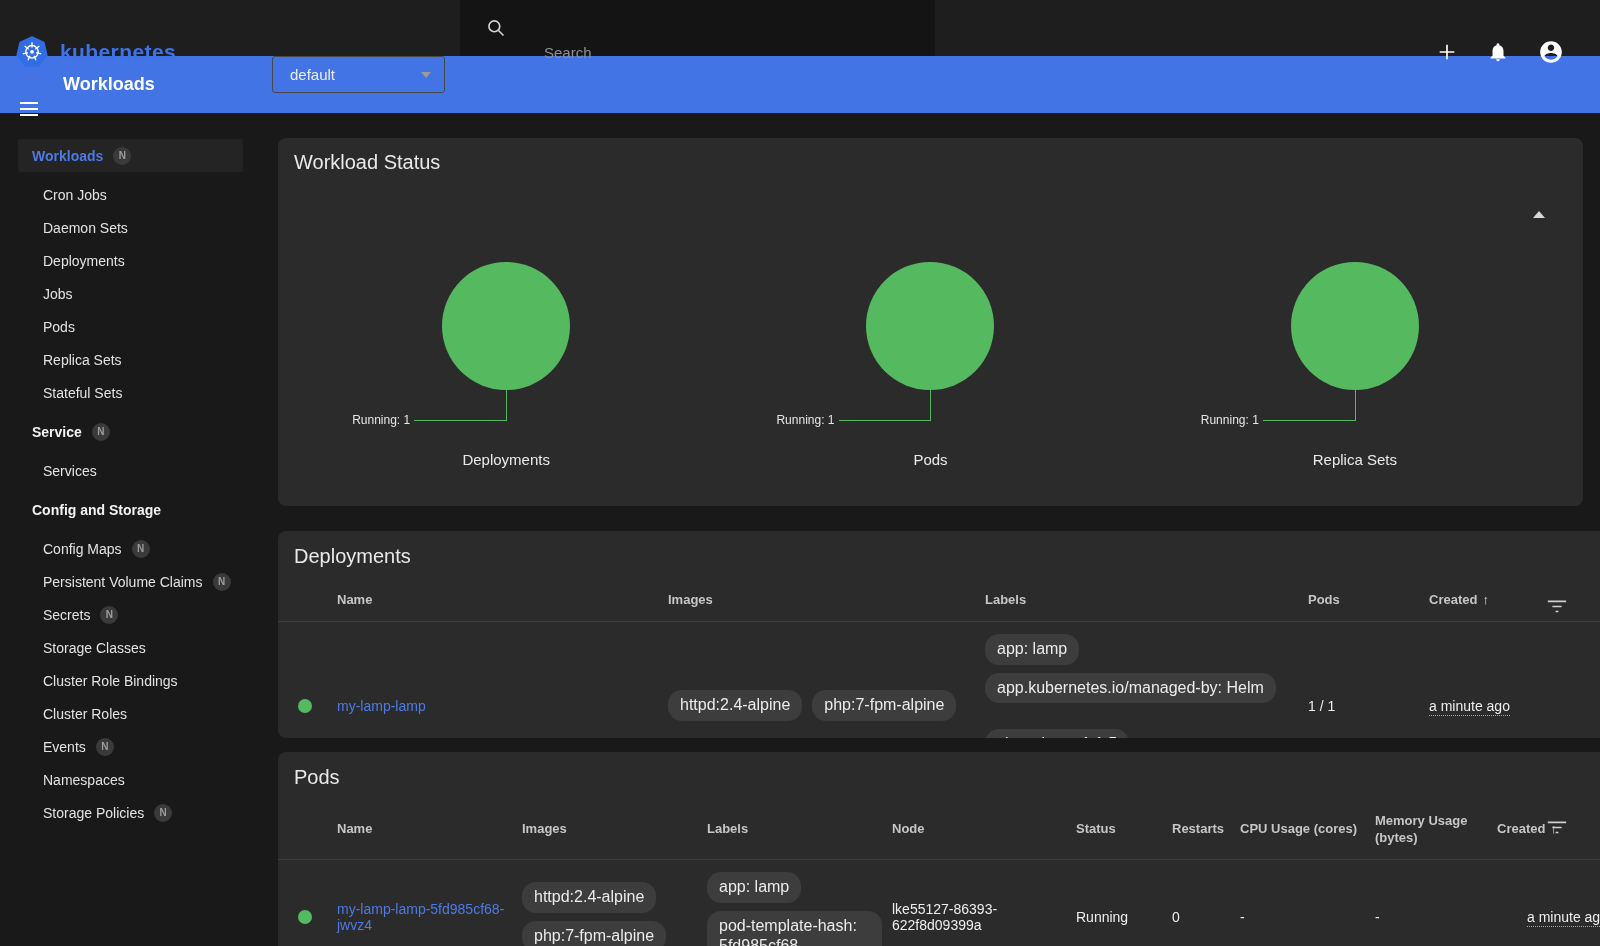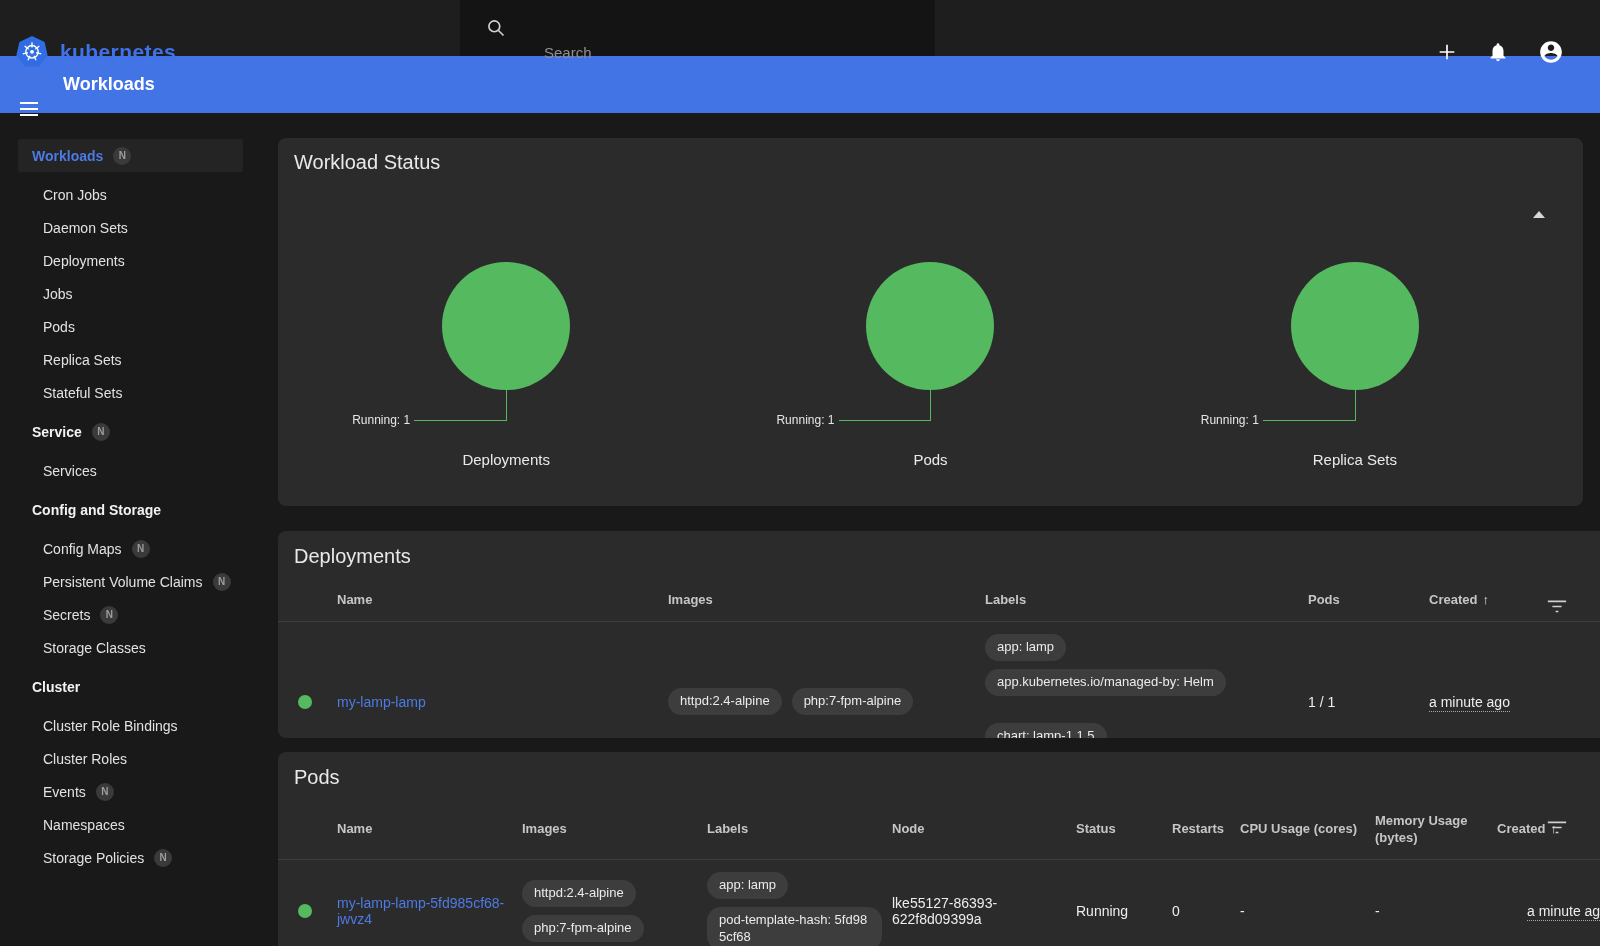--- a/index.html
+++ b/index.html
@@ -100,21 +100,21 @@
   th{
     text-align:left;font-size:13px;font-weight:bold;color:var(--text-dim);
     padding:8px 10px 12px 0;border-bottom:1px solid var(--divider);vertical-align:middle;line-height:1.3;
   }
   td{font-size:14px;color:#ededed;vertical-align:middle;padding:12px 10px 12px 0;}
   .sort-arrow{margin-left:5px;color:#e3e3e3;font-size:13px;}
   .status-dot{width:14px;height:14px;border-radius:50%;background:var(--green);margin-left:20px;}
   a.res-link{color:var(--link);text-decoration:none;}
   .chip{
     background:var(--chip);border-radius:14px;padding:5px 12px;
-    font-size:13px;color:#ebebeb;white-space:nowrap;display:inline-block;line-height:1.3;
+    font-size:16px;color:#ebebeb;white-space:nowrap;display:inline-block;line-height:1.3;
   }
   .chip-row{display:flex;align-items:center;gap:10px;}
   .chip-stack{display:flex;flex-direction:column;align-items:flex-start;gap:8px;}
   .label-row{display:flex;align-items:center;gap:16px;}
   .show-all{color:var(--link);font-size:16px;text-decoration:none;white-space:nowrap;}
   .rel-time{border-bottom:1px dotted #a8a8a8;padding-bottom:1px;white-space:nowrap;}
   .deploy-card{height:207px;margin-bottom:14px;}
   .pods-card{height:300px;}
   .pods-table .chip{white-space:normal;word-break:break-all;text-align:left;}
   .pods-table td{overflow-wrap:break-word;}
@@ -135,20 +135,26 @@
         <line x1="22.4" y1="18.8" x2="27.8" y2="20"></line>
         <line x1="20" y1="21.9" x2="22.3" y2="26.8"></line>
         <line x1="16" y1="21.9" x2="13.7" y2="26.8"></line>
         <line x1="13.6" y1="18.8" x2="8.2" y2="20"></line>
         <line x1="14.5" y1="15" x2="10.2" y2="11.6"></line>
       </g>
     </svg>
     <span class="brand-text" data-interactable="false">kubernetes</span>
   </div>
 
+  <div class="ns-select" data-interactable="true">
+    <span class="ns-value" data-interactable="false">default</span>
+    <svg width="10" height="6" viewBox="0 0 10 6" data-interactable="false">
+      <polygon points="0,0 10,0 5,6" fill="#9a9a9a"></polygon>
+    </svg>
+  </div>
 
   <div class="searchbar" data-interactable="false">
     <svg width="20" height="20" viewBox="0 0 24 24" data-interactable="false">
       <circle cx="10" cy="10" r="6.5" fill="none" stroke="#d2d2d2" stroke-width="2"></circle>
       <line x1="15" y1="15" x2="21" y2="21" stroke="#d2d2d2" stroke-width="2"></line>
     </svg>
     <input type="text" value="" data-interactable="true" placeholder="Search" style="">
   </div>
 
   <div class="topbar-actions" data-interactable="false">
@@ -255,24 +261,20 @@
       <div class="nav-item nav-child" data-interactable="true">
         <span class="nav-label" data-interactable="false">Secrets</span>
         <span class="badge" data-interactable="false">N</span>
       </div>
 
       <div class="nav-item nav-child" data-interactable="true">
         <span class="nav-label" data-interactable="false">Storage Classes</span>
 
       </div>
 
-      <div class="nav-item nav-header" data-interactable="false">
-        <span class="nav-label" data-interactable="false">Cluster</span>
-
-      </div>
 
       <div class="nav-item nav-child" data-interactable="true">
         <span class="nav-label" data-interactable="false">Cluster Role Bindings</span>
 
       </div>
 
       <div class="nav-item nav-child" data-interactable="true">
         <span class="nav-label" data-interactable="false">Cluster Roles</span>
 
       </div>

